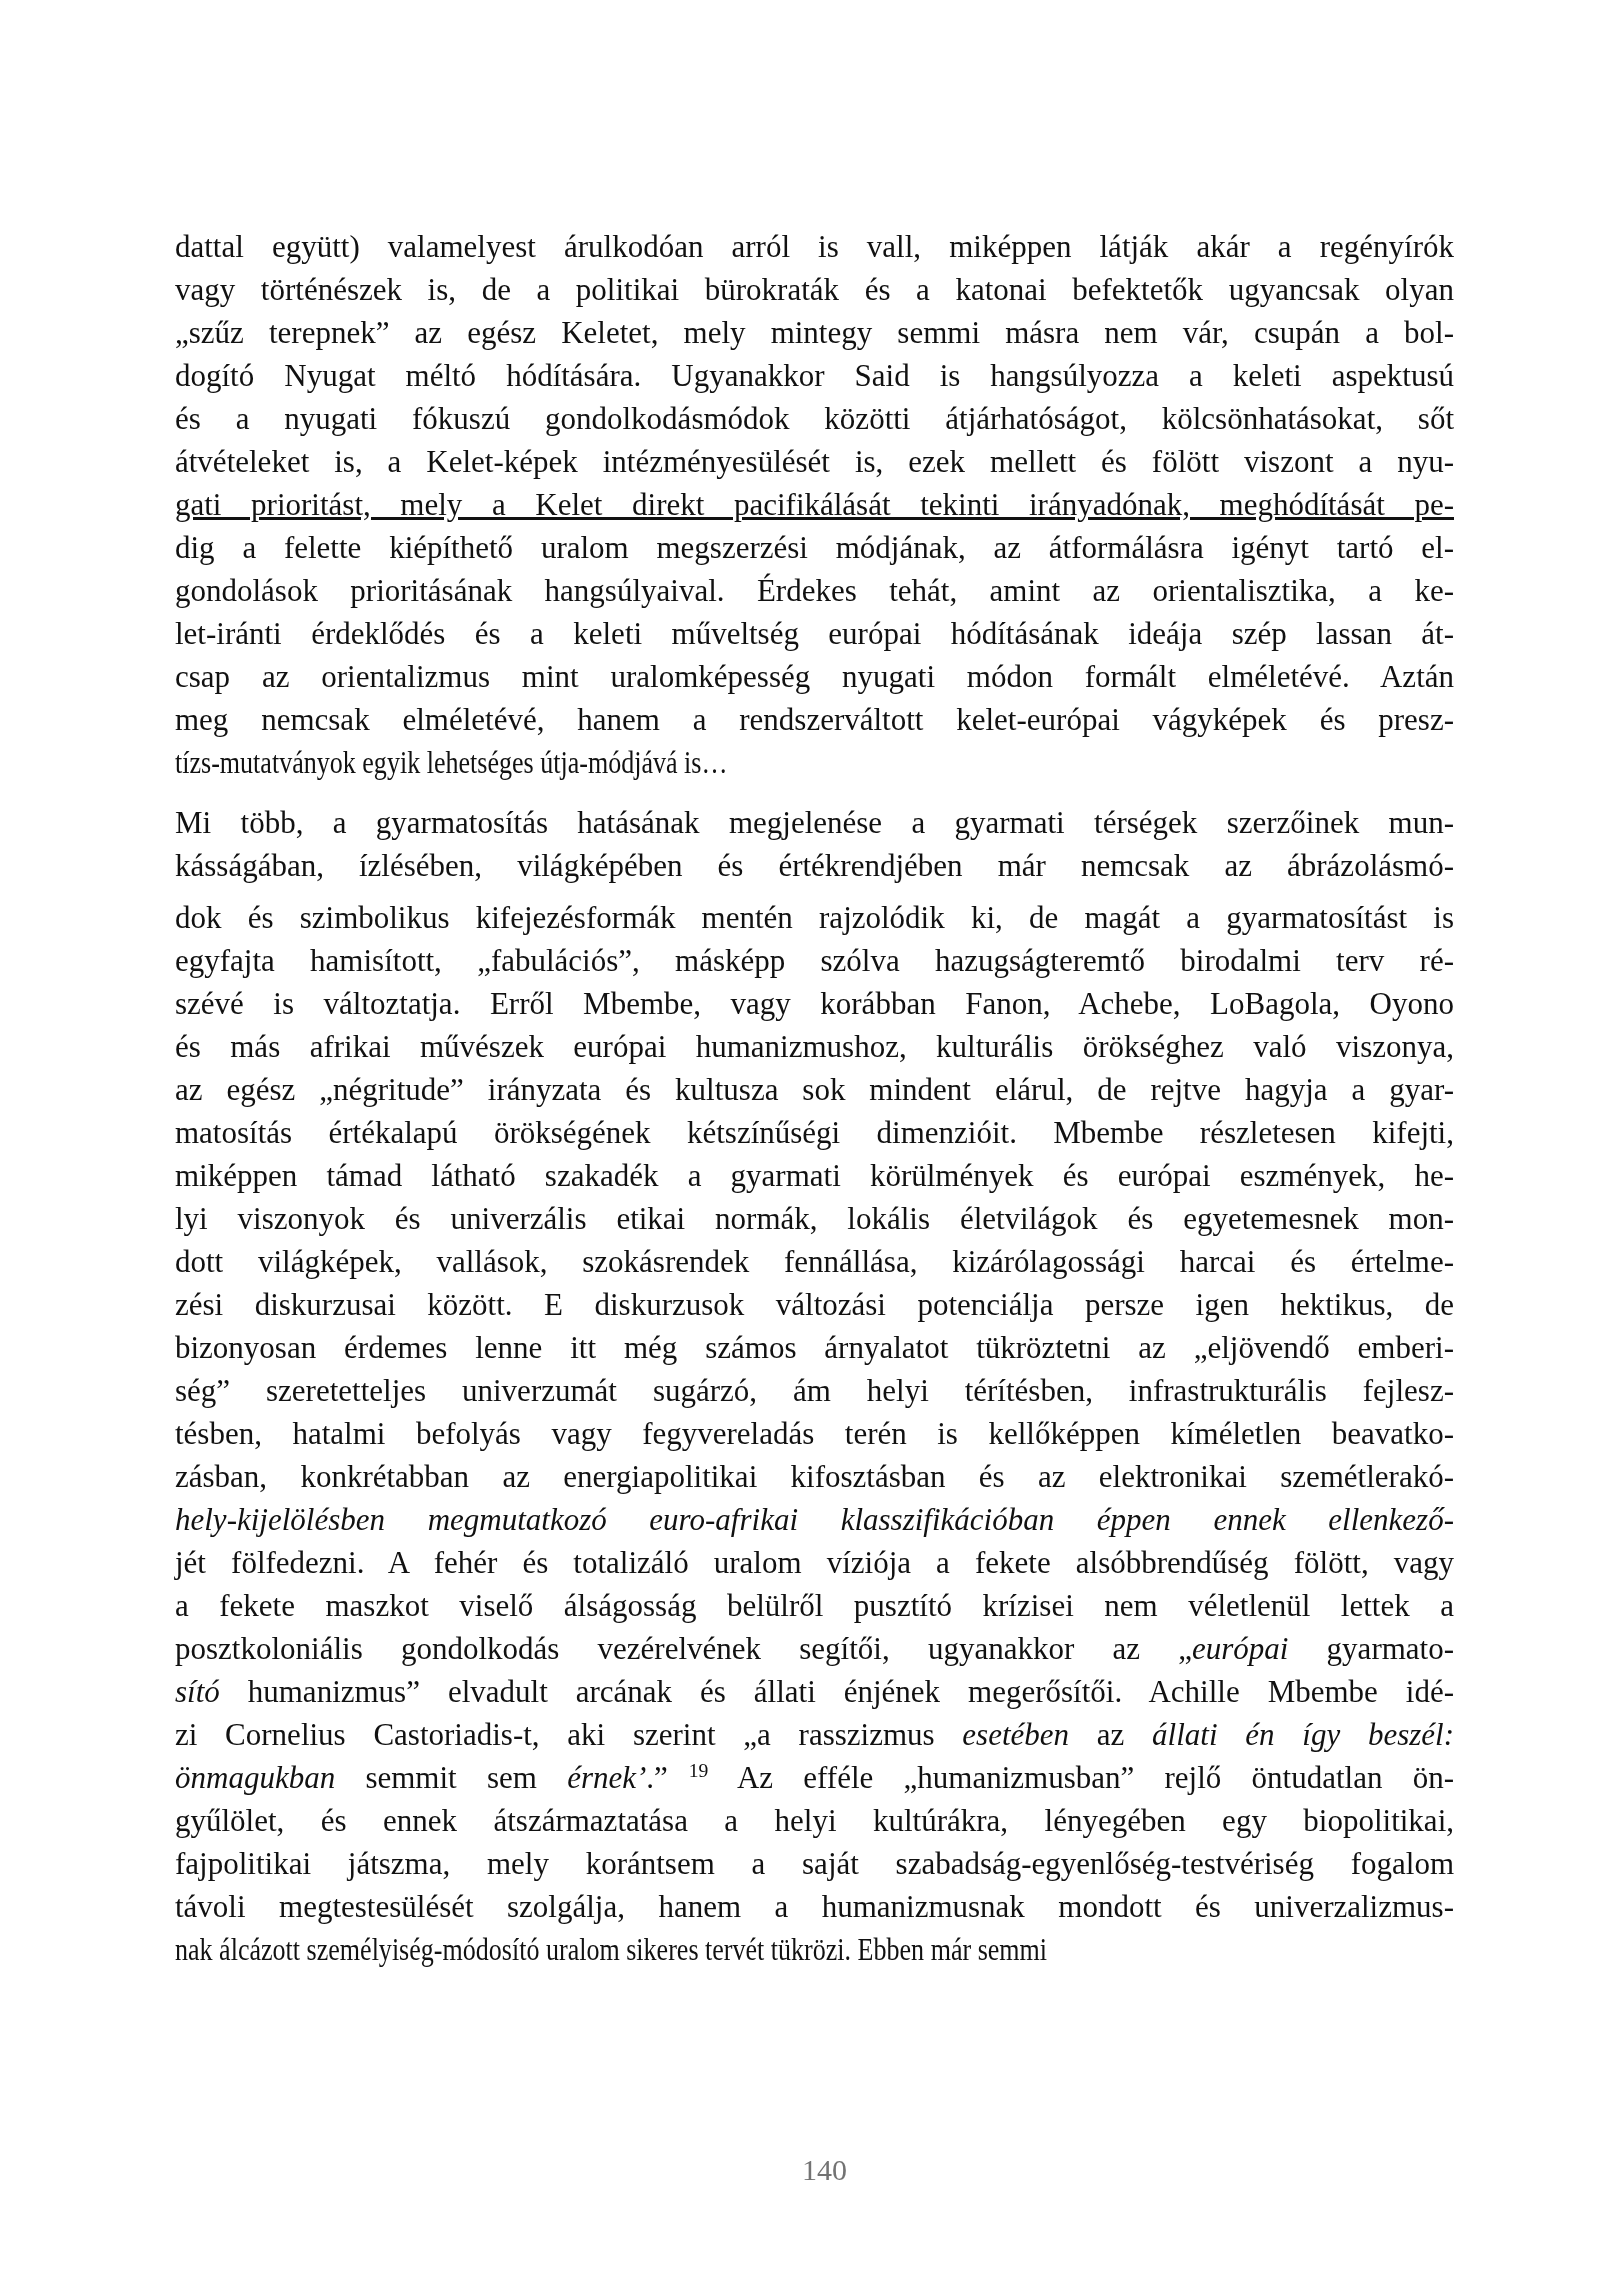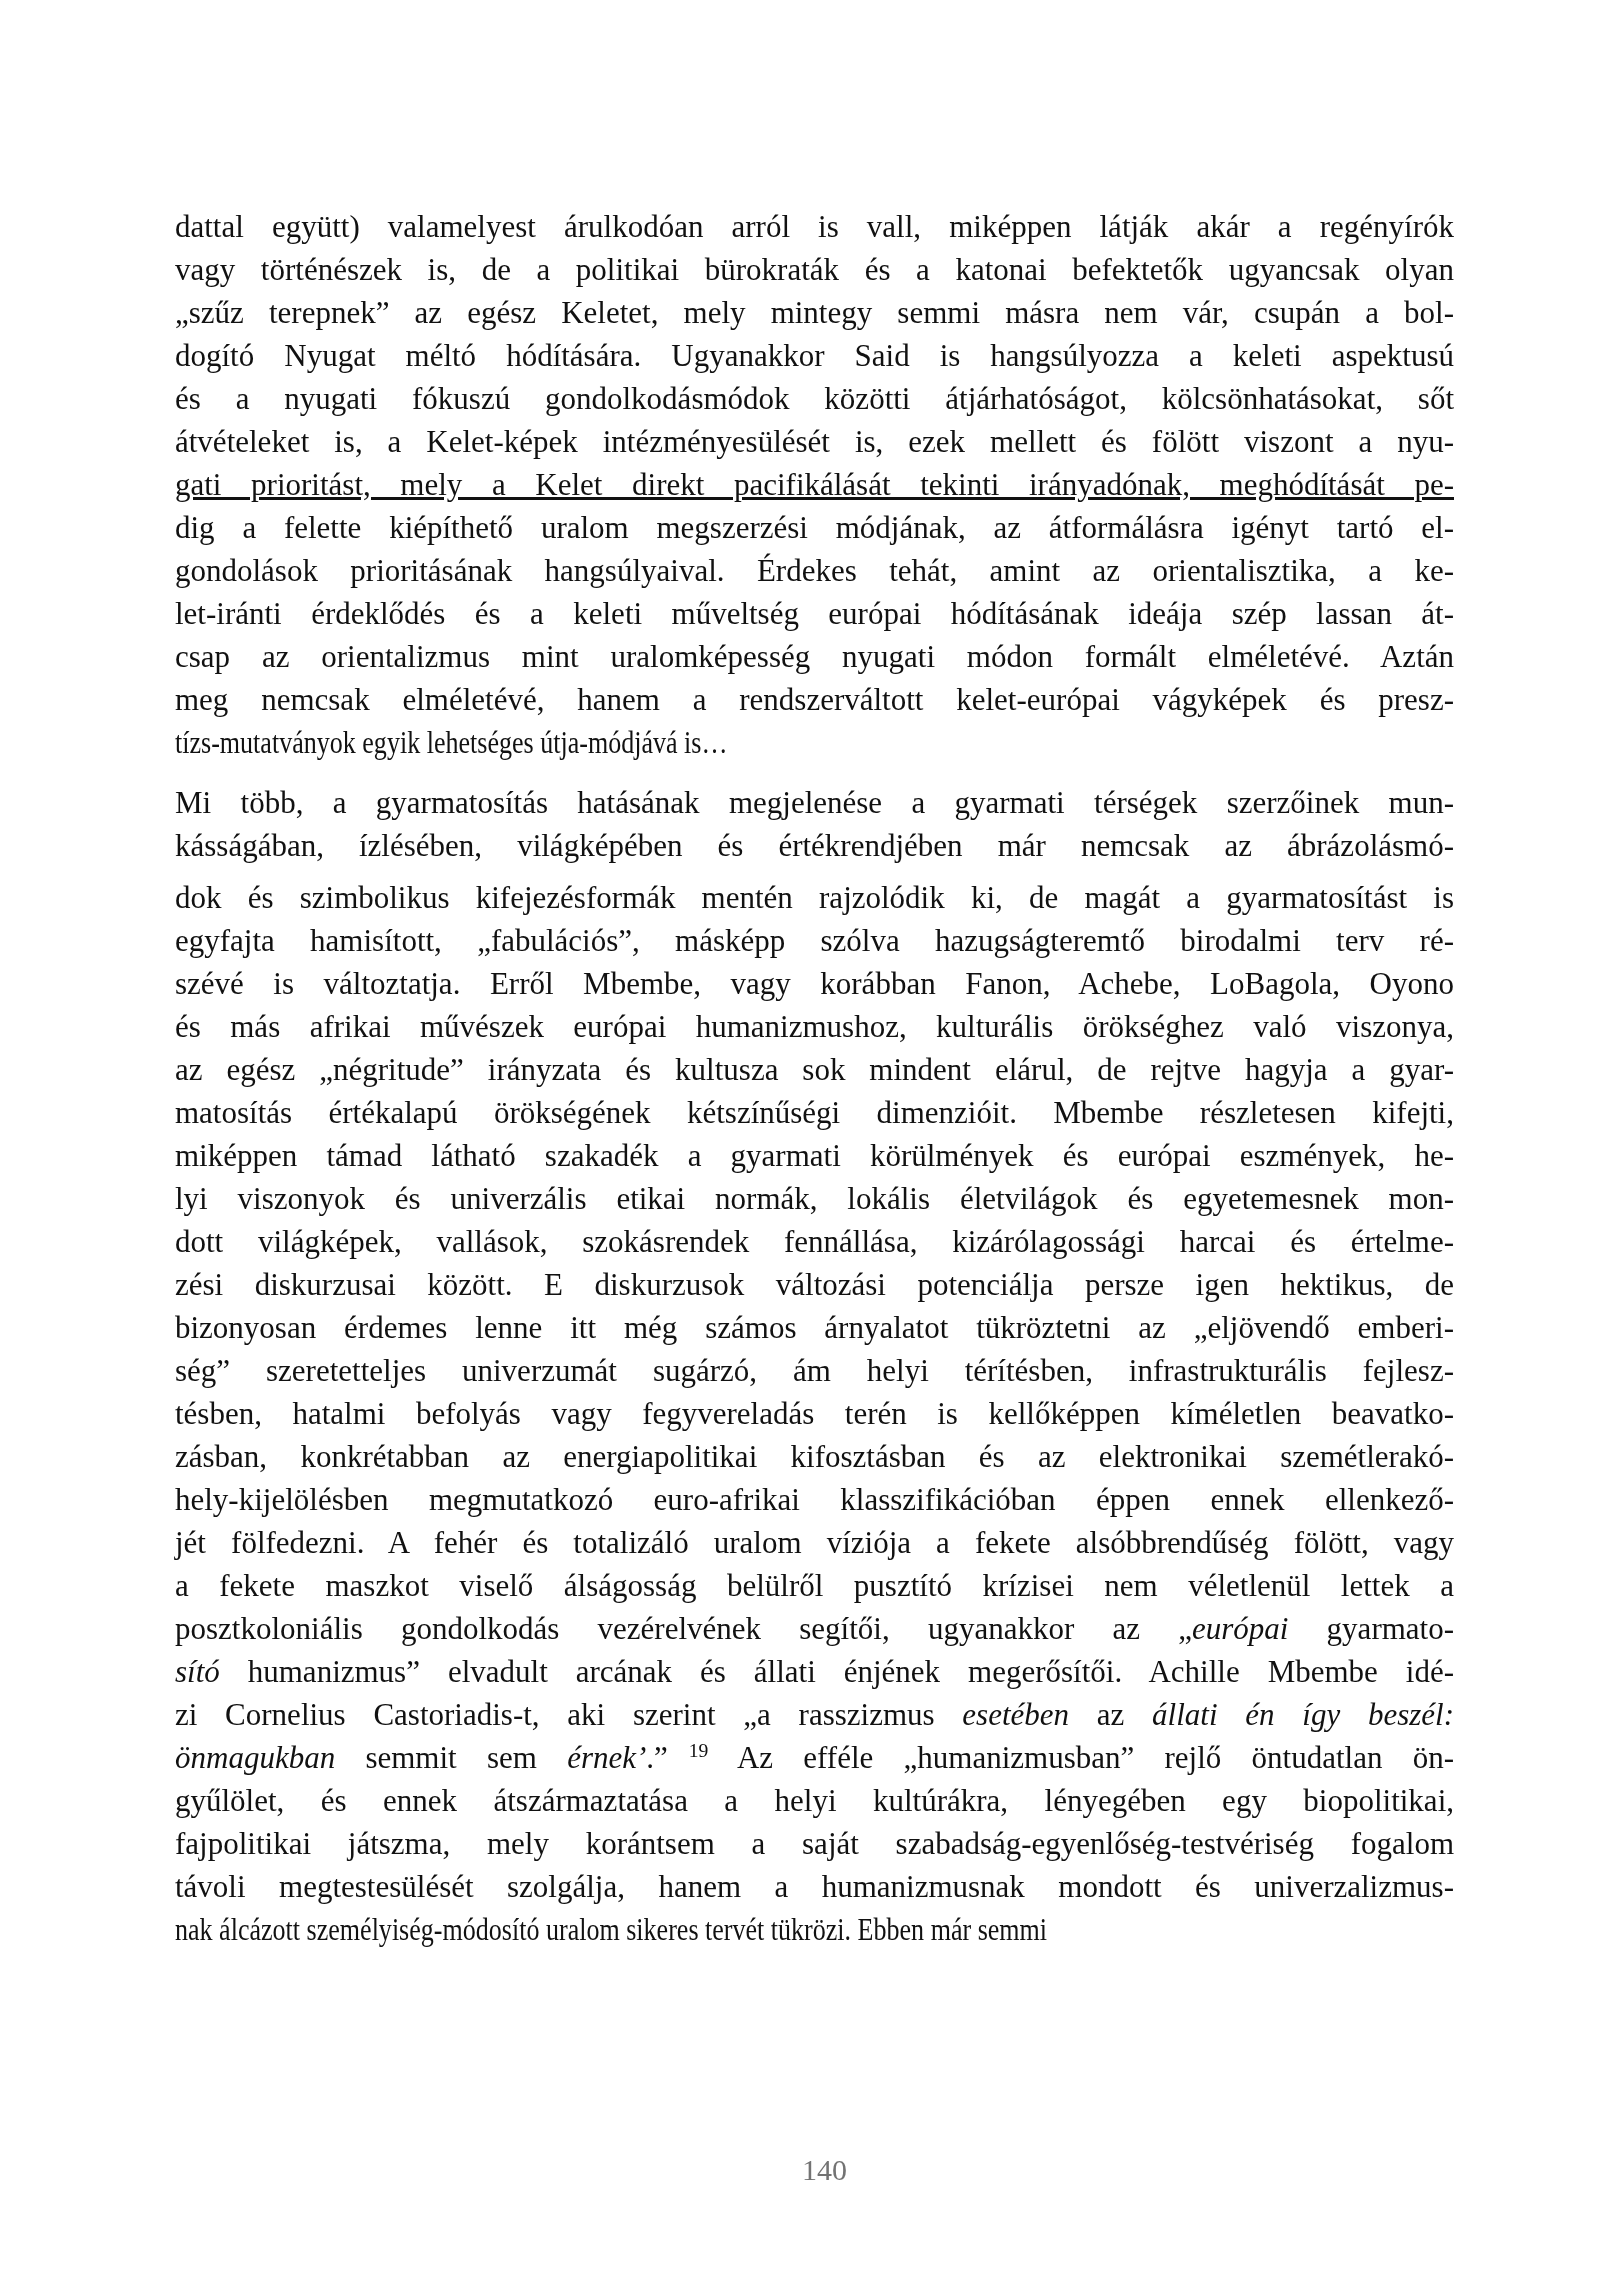--- a/index.html
+++ b/index.html
@@ -22,21 +22,21 @@
   .pagenum {
     position: absolute; left: 16px; width: 1617px; top: 2153px;
     text-align: center; font-family: "Liberation Serif", serif; font-size: 30px; color: #737373;
   }
 </style>
 </head>
 <body>
 
 <div class="page">
   <div class="para" id="para-0">
-      <span class="line" style="display: block; width: 1279px; transform: scaleX(1);">dattal együtt) valamelyest árulkodóan arról is vall, miképpen látják akár a regényírók</span>
+      <span class="line" style="display: block; width: 1279px; transform: scaleX(1); margin-top: 20px;">dattal együtt) valamelyest árulkodóan arról is vall, miképpen látják akár a regényírók</span>
       <span class="line" style="display: block; width: 1279px; transform: scaleX(1);">vagy történészek is, de a politikai bürokraták és a katonai befektetők ugyancsak olyan</span>
       <span class="line" style="display: block; width: 1279px; transform: scaleX(1);">„szűz terepnek” az egész Keletet, mely mintegy semmi másra nem vár, csupán a bol-</span>
       <span class="line" style="display: block; width: 1279px; transform: scaleX(1);">dogító Nyugat méltó hódítására. Ugyanakkor Said is hangsúlyozza a keleti aspektusú</span>
       <span class="line" style="display: block; width: 1279px; transform: scaleX(1);">és a nyugati fókuszú gondolkodásmódok közötti átjárhatóságot, kölcsönhatásokat, sőt</span>
       <span class="line" style="display: block; width: 1279px; transform: scaleX(1);">átvételeket is, a Kelet-képek intézményesülését is, ezek mellett és fölött viszont a nyu-</span>
       <span class="line" style="display: block; width: 1279px; transform: scaleX(1); text-decoration: underline;">gati prioritást, mely a Kelet direkt pacifikálását tekinti irányadónak, meghódítását pe-</span>
       <span class="line" style="display: block; width: 1279px; transform: scaleX(1);">dig a felette kiépíthető uralom megszerzési módjának, az átformálásra igényt tartó el-</span>
       <span class="line" style="display: block; width: 1279px; transform: scaleX(1);">gondolások prioritásának hangsúlyaival. Érdekes tehát, amint az orientalisztika, a ke-</span>
       <span class="line" style="display: block; width: 1279px; transform: scaleX(1);">let-iránti érdeklődés és a keleti műveltség európai hódításának ideája szép lassan át-</span>
       <span class="line" style="display: block; width: 1279px; transform: scaleX(1);">csap az orientalizmus mint uralomképesség nyugati módon formált elméletévé. Aztán</span>
@@ -53,21 +53,21 @@
       <span class="line" style="display: block; width: 1279px; transform: scaleX(1);">az egész „négritude” irányzata és kultusza sok mindent elárul, de rejtve hagyja a gyar-</span>
       <span class="line" style="display: block; width: 1279px; transform: scaleX(1);">matosítás értékalapú örökségének kétszínűségi dimenzióit. Mbembe részletesen kifejti,</span>
       <span class="line" style="display: block; width: 1279px; transform: scaleX(1);">miképpen támad látható szakadék a gyarmati körülmények és európai eszmények, he-</span>
       <span class="line" style="display: block; width: 1279px; transform: scaleX(1);">lyi viszonyok és univerzális etikai normák, lokális életvilágok és egyetemesnek mon-</span>
       <span class="line" style="display: block; width: 1279px; transform: scaleX(1);">dott világképek, vallások, szokásrendek fennállása, kizárólagossági harcai és értelme-</span>
       <span class="line" style="display: block; width: 1279px; transform: scaleX(1);">zési diskurzusai között. E diskurzusok változási potenciálja persze igen hektikus, de</span>
       <span class="line" style="display: block; width: 1279px; transform: scaleX(1);">bizonyosan érdemes lenne itt még számos árnyalatot tükröztetni az „eljövendő emberi-</span>
       <span class="line" style="display: block; width: 1279px; transform: scaleX(1);">ség” szeretetteljes univerzumát sugárzó, ám helyi térítésben, infrastrukturális fejlesz-</span>
       <span class="line" style="display: block; width: 1279px; transform: scaleX(1);">tésben, hatalmi befolyás vagy fegyvereladás terén is kellőképpen kíméletlen beavatko-</span>
       <span class="line" style="display: block; width: 1279px; transform: scaleX(1);">zásban, konkrétabban az energiapolitikai kifosztásban és az elektronikai szemétlerakó-</span>
-      <span class="line" style="display: block; width: 1279px; transform: scaleX(1);">hely-kijelölésben megmutatkozó euro-afrikai klasszifikációban éppen ennek ellenkező-</span>
+      <span class="line" style="display: block; width: 1279px; transform: scaleX(1); font-style: italic;">hely-kijelölésben megmutatkozó euro-afrikai klasszifikációban éppen ennek ellenkező-</span>
       <span class="line" style="display: block; width: 1279px; transform: scaleX(1);">jét fölfedezni. A fehér és totalizáló uralom víziója a fekete alsóbbrendűség fölött, vagy</span>
       <span class="line" style="display: block; width: 1279px; transform: scaleX(1);">a fekete maszkot viselő álságosság belülről pusztító krízisei nem véletlenül lettek a</span>
       <span class="line" style="display: block; width: 1279px; transform: scaleX(1);"><span>posztkoloniális gondolkodás vezérelvének segítői, ugyanakkor az „</span><i>európai</i><span> gyarmato-</span></span>
       <span class="line" style="display: block; width: 1279px; transform: scaleX(1);"><i>sító</i><span> humanizmus” elvadult arcának és állati énjének megerősítői. Achille Mbembe idé-</span></span>
       <span class="line" style="display: block; width: 1279px; transform: scaleX(1);"><span>zi Cornelius Castoriadis-t, aki szerint „a rasszizmus </span><i>esetében</i><span> az </span><i>állati én így beszél:</i></span>
       <span class="line" style="display: block; width: 1279px; transform: scaleX(1);"><i>önmagukban</i><span> semmit sem </span><i>érnek’</i><span>.”</span><sup>19</sup><span> Az efféle „humanizmusban” rejlő öntudatlan ön-</span></span>
       <span class="line" style="display: block; width: 1279px; transform: scaleX(1);">gyűlölet, és ennek átszármaztatása a helyi kultúrákra, lényegében egy biopolitikai,</span>
       <span class="line" style="display: block; width: 1279px; transform: scaleX(1);">fajpolitikai játszma, mely korántsem a saját szabadság-egyenlőség-testvériség fogalom</span>
       <span class="line" style="display: block; width: 1279px; transform: scaleX(1);">távoli megtestesülését szolgálja, hanem a humanizmusnak mondott és univerzalizmus-</span>
       <span class="line last" style="display: block; width: 1523px; transform: scaleX(0.84);">nak álcázott személyiség-módosító uralom sikeres tervét tükrözi. Ebben már semmi</span>

